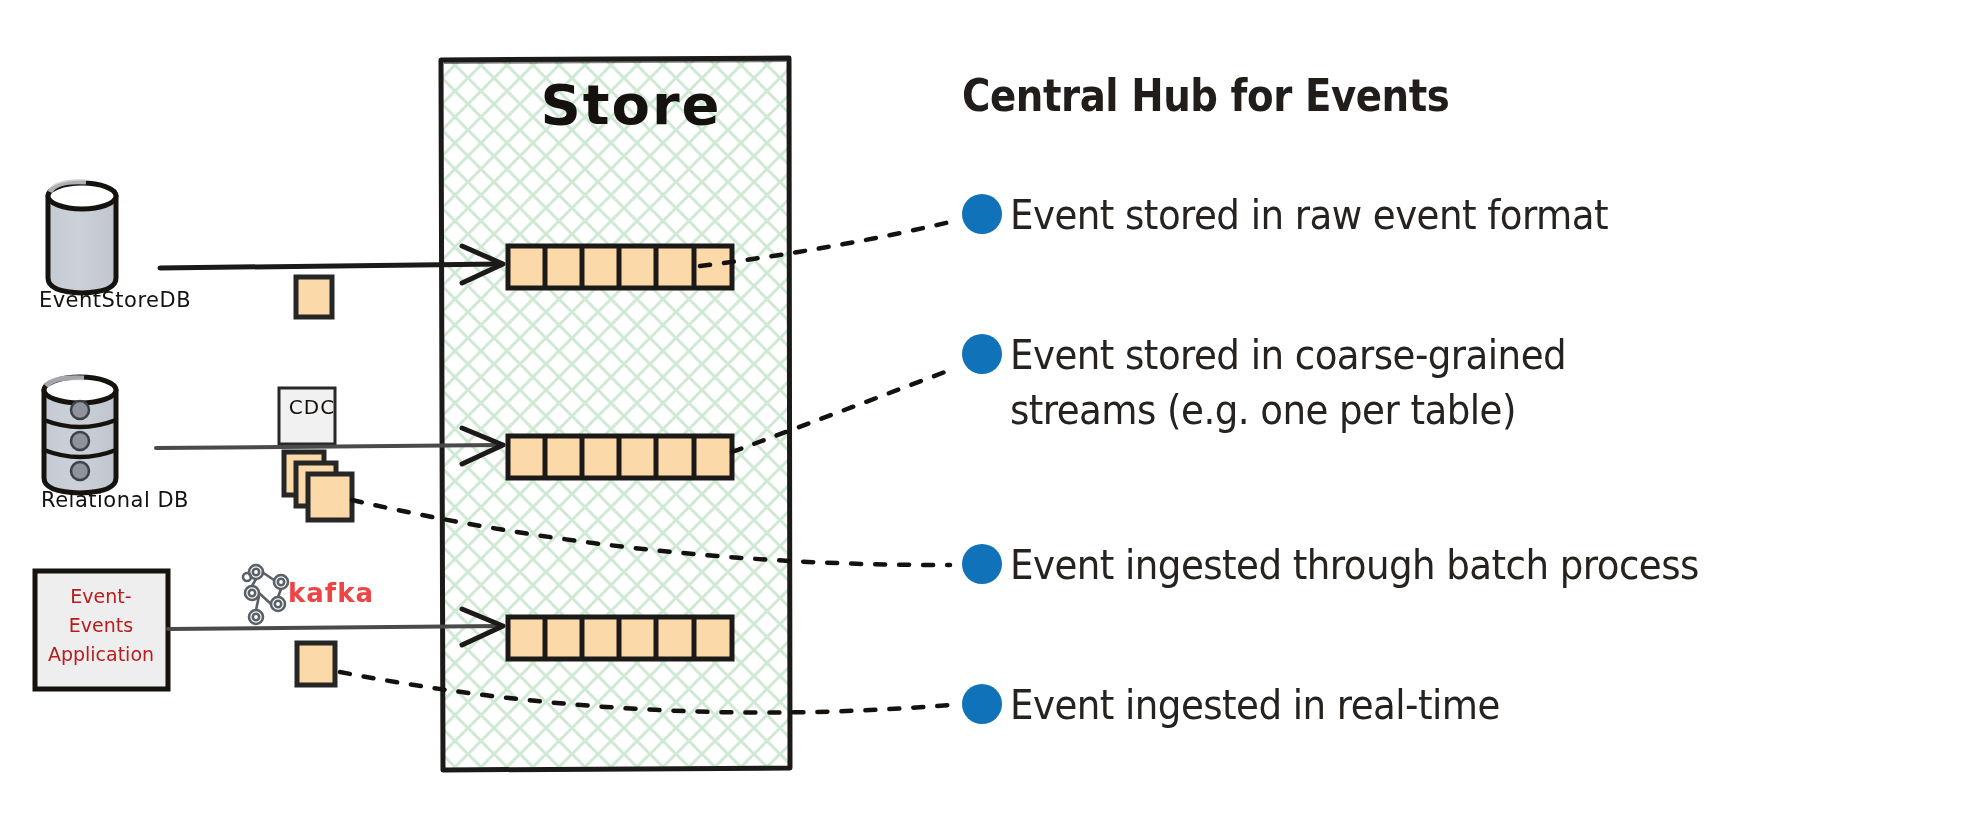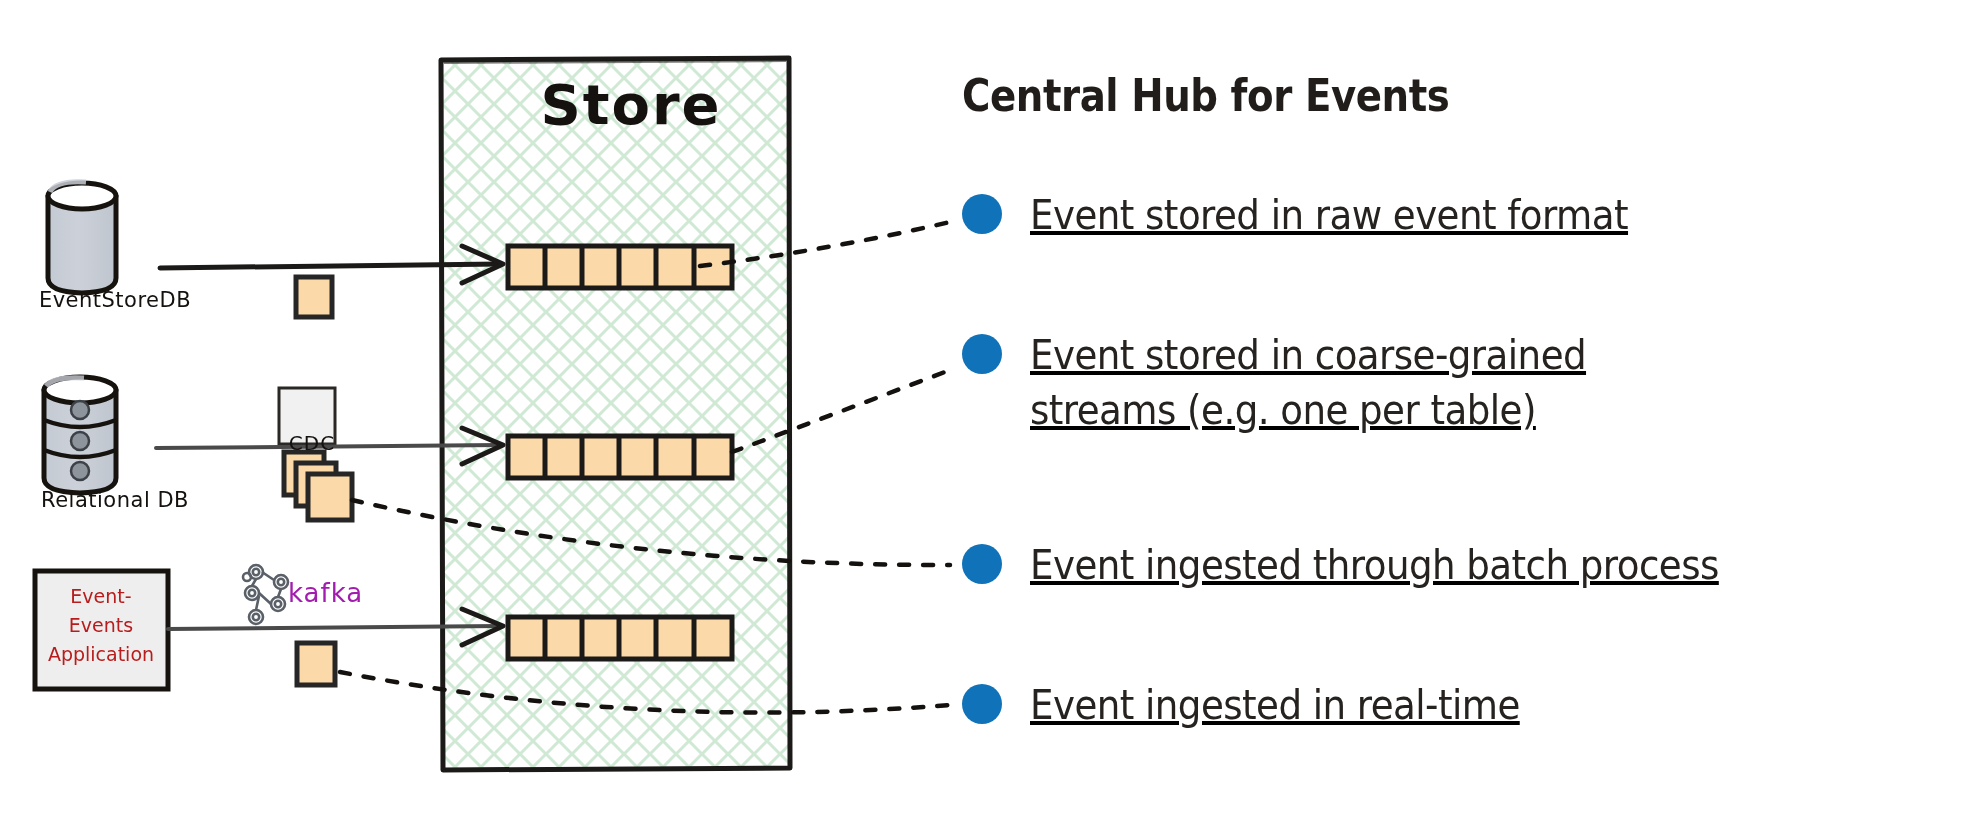--- a/index.html
+++ b/index.html
@@ -65,29 +65,29 @@
   }
 
   #cdc-label {
     left: 278px;
     top: 395px;
     width: 68px;
     text-align: center;
     font-size: 20px;
     color: #14110f;
     letter-spacing: 1px;
-    margin-top: 36px;
   }
 
   #kafka-label {
     left: 288px;
     top: 578px;
     font-size: 26px;
-    color: #a21caf;
+    color: #ef4444;
     letter-spacing: 1px;
+    font-weight: bold;
   }
 
   #eda-box-text {
     position: absolute;
     left: 40px;
     top: 582px;
     width: 122px;
     text-align: center;
     font-size: 19px;
     line-height: 29px;
@@ -111,22 +111,21 @@
     letter-spacing: -0.5px;
     transform: scaleX(0.88);
     transform-origin: left center;
     white-space: nowrap;
   }
 
   .bullet-row {
     position: absolute;
     display: flex;
     align-items: flex-start;
-    gap: 28px;
-    text-decoration: underline;
+    gap: 8px;
   }
   .dot {
     flex: 0 0 auto;
     width: 40px;
     height: 40px;
     border-radius: 50%;
     margin-top: 6px;
   }
   .bullet-text {
     font-family: "DejaVu Sans", sans-serif;

